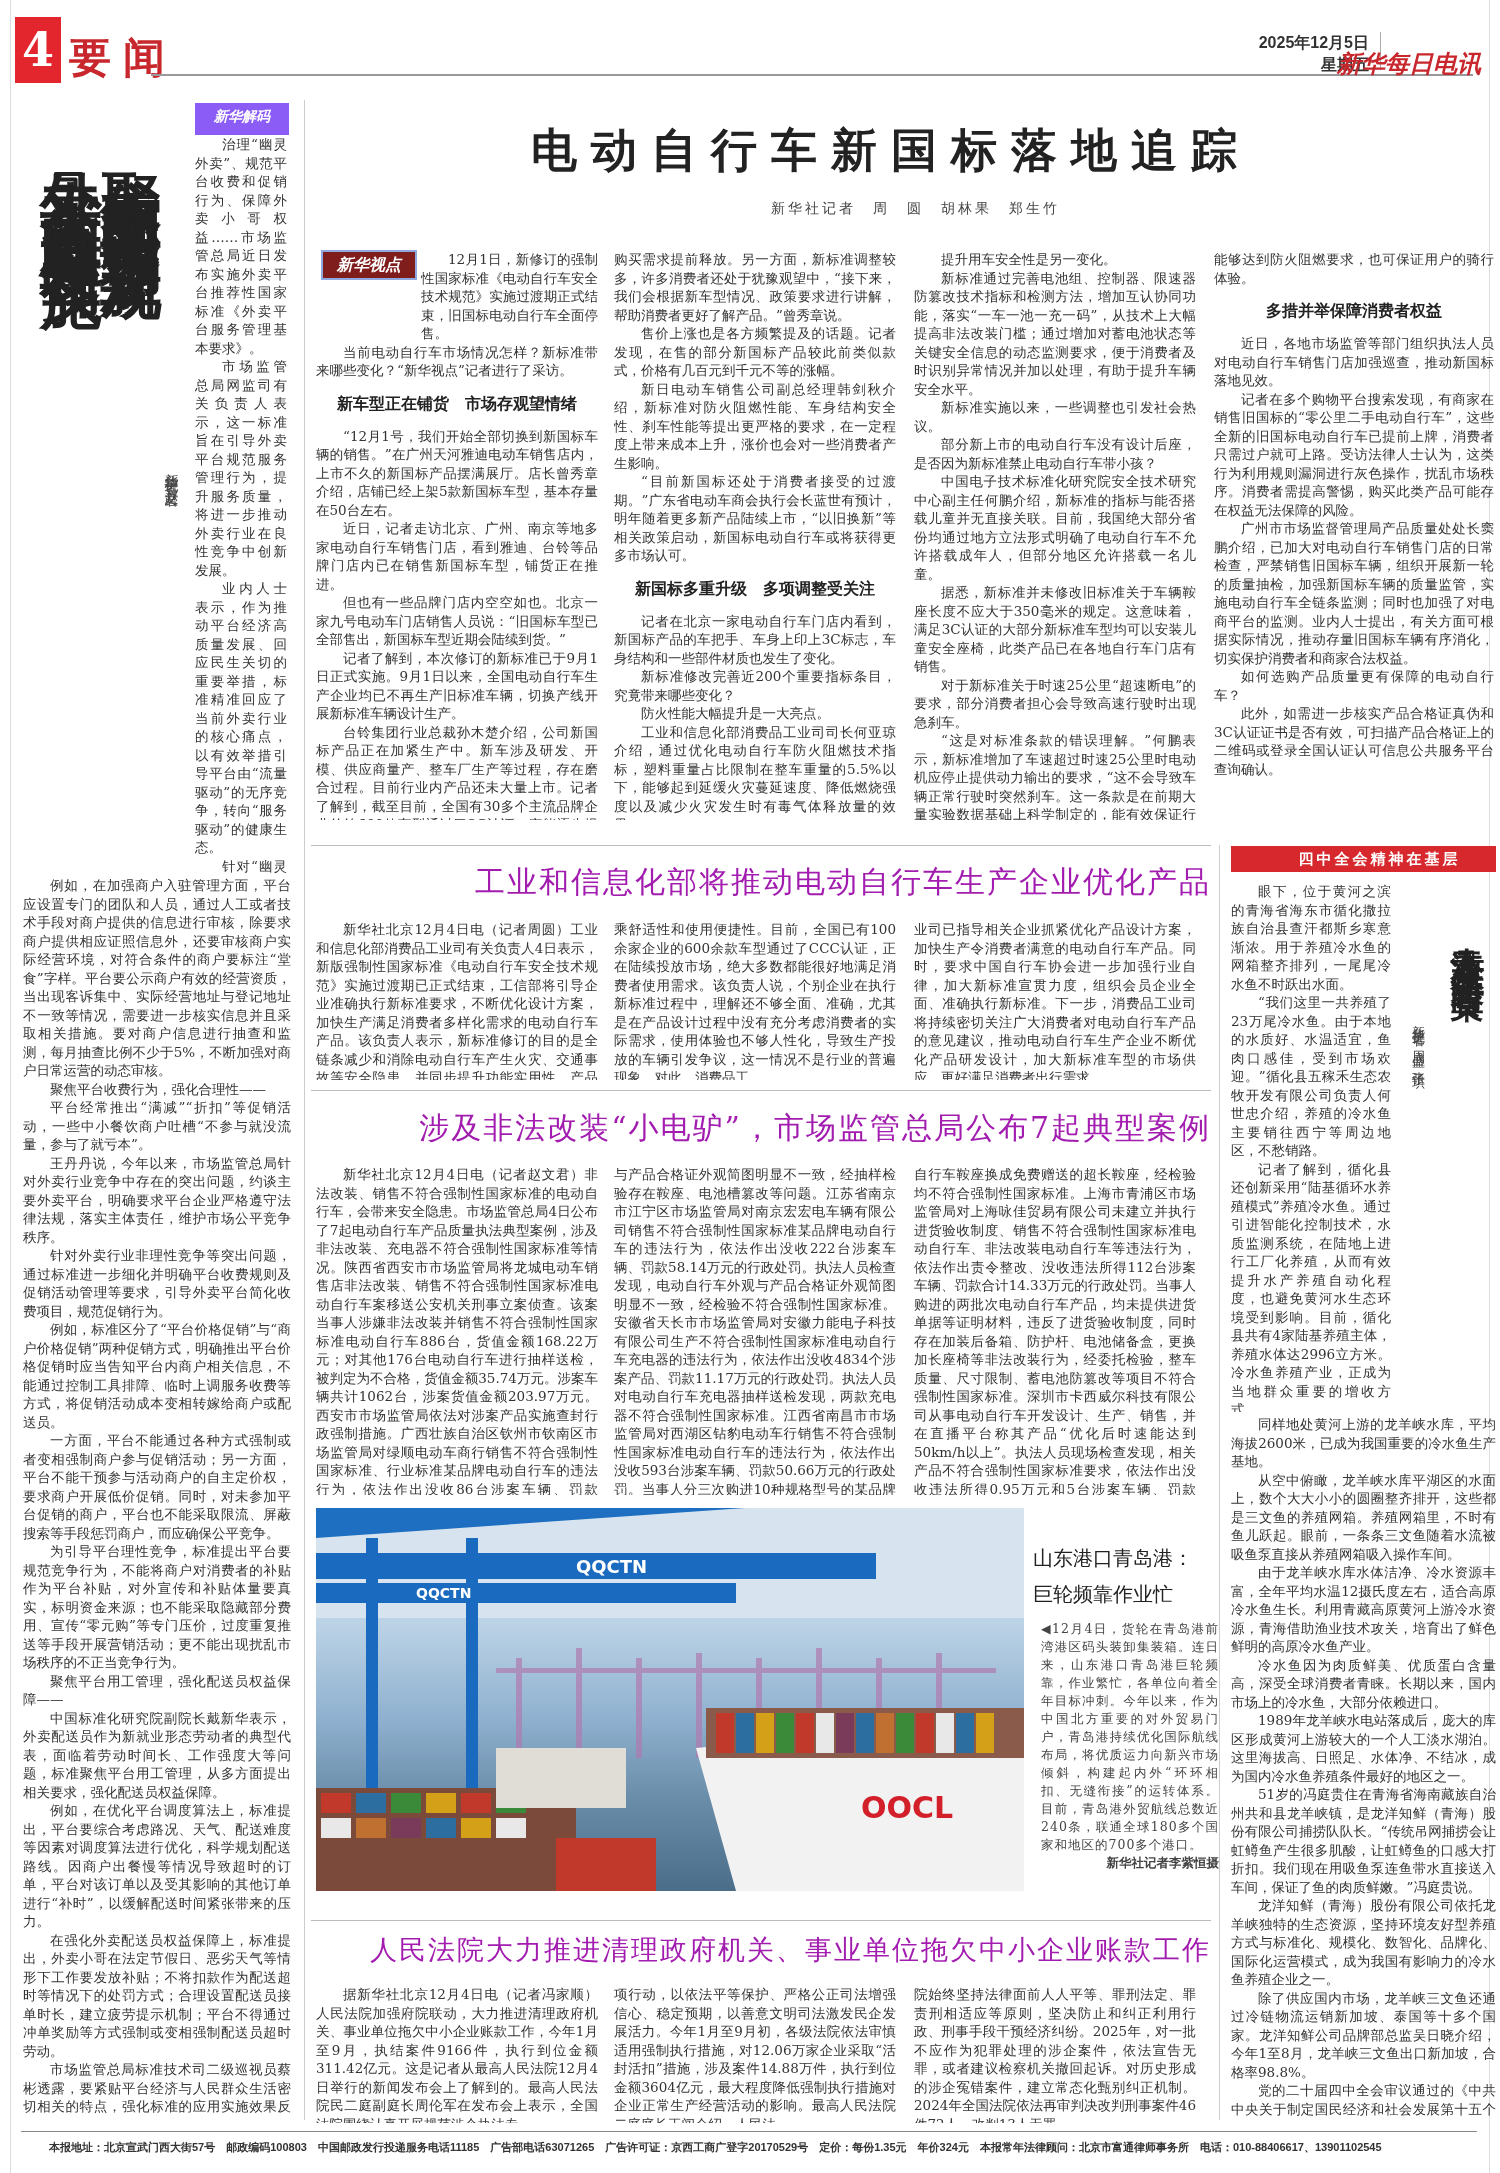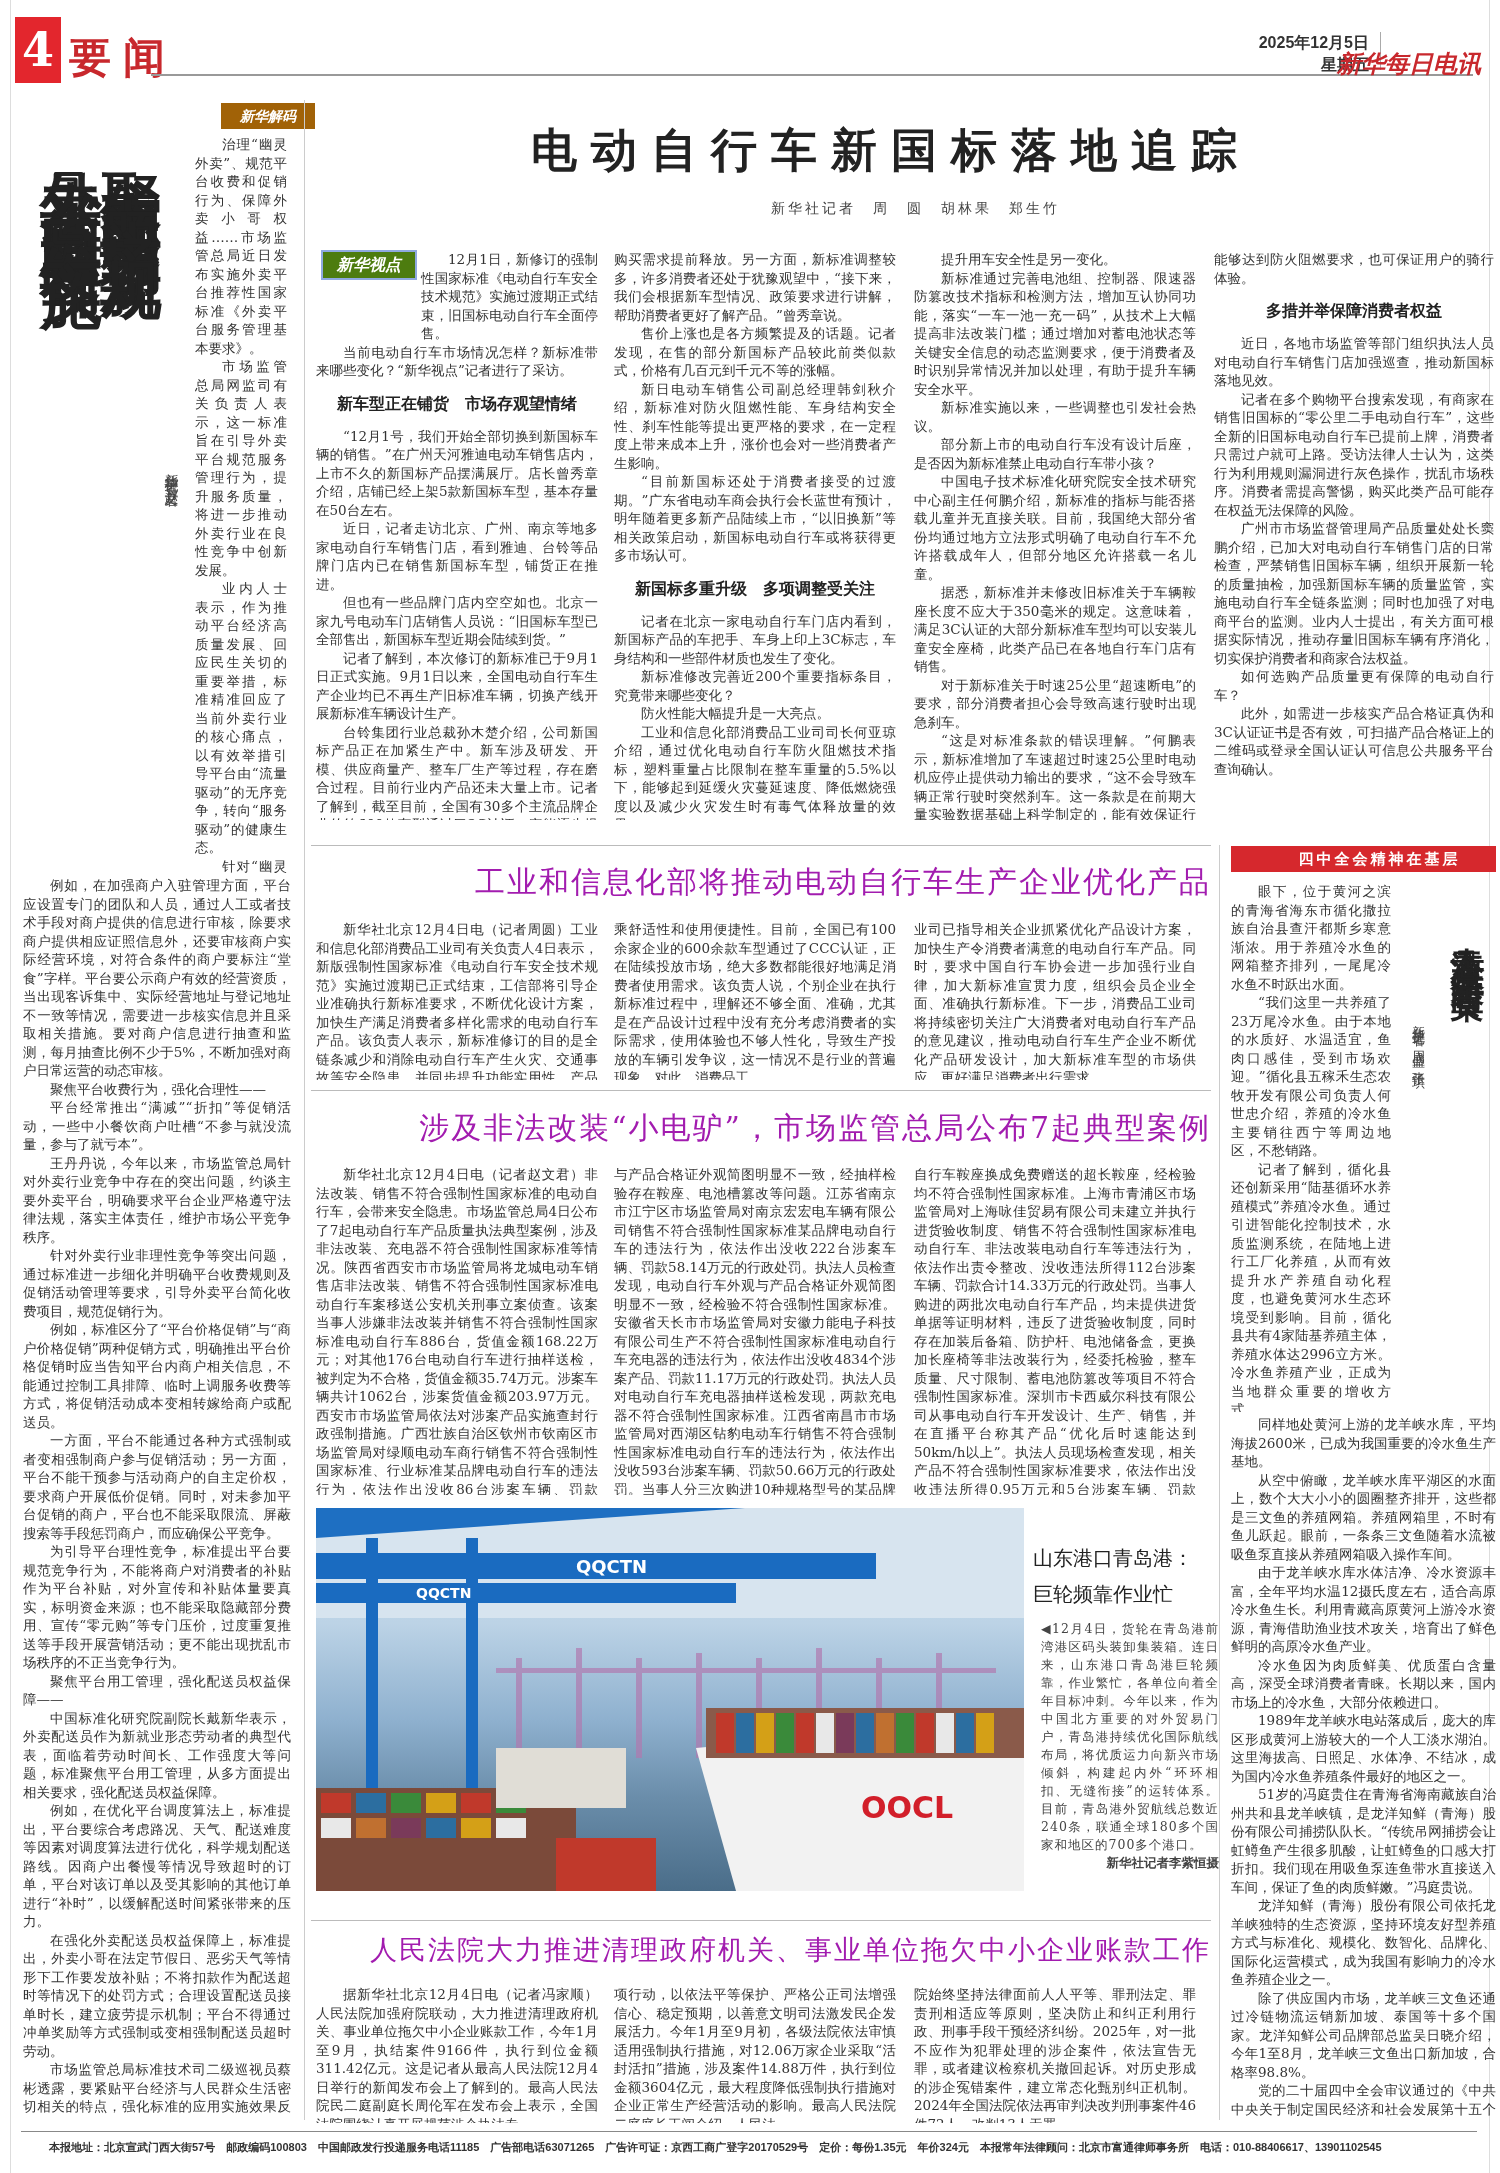--- a/index.html
+++ b/index.html
@@ -8,28 +8,28 @@
   
   .mast { position: absolute; left: 0; top: 0; width: 1480px; height: 78px; }
   .pg-num { position: absolute; left: 4px; top: 17px; width: 46px; height: 66px; background: #e3262d; color: #fff; font: bold 46px "DejaVu Serif", serif; text-align: center; line-height: 66px; }
   .section { position: absolute; left: 58px; top: 30px; color: #c8282d; font: bold 42px "DejaVu Serif", serif; letter-spacing: 12px; }
   .mast-rule { position: absolute; left: 140px; right: 18px; top: 74px; height: 2px; background: #999; }
   .mast-date { position: absolute; right: 122px; top: 32px; text-align: right; font: bold 16px "Liberation Sans", sans-serif; color: #333; line-height: 22px; }
   .mast-sep { position: absolute; right: 110px; top: 32px; width: 1px; height: 38px; background: #aaa; }
   .mast-logo { position: absolute; right: 10px; top: 32px; color: #c8282d; font: bold italic 24px "DejaVu Serif", serif; margin-top: 16px; }
   .vcol { position: absolute; writing-mode: vertical-rl; font: bold 62px "DejaVu Serif", serif; letter-spacing: 8px; color: #222; }
   .byline-v { position: absolute; writing-mode: vertical-rl; font: 14px "DejaVu Serif", serif; color: #444; letter-spacing: 2px; }
-  .jiemabadge { position: absolute; left: 184px; top: 103px; width: 94px; height: 26px; background: #a16207; color: #fff; font: bold italic 14px "DejaVu Sans", sans-serif; text-align: center; line-height: 26px; margin-left: 26px; }
+  .jiemabadge { position: absolute; left: 184px; top: 103px; width: 94px; height: 32px; background: #8b5cf6; color: #fff; font: bold italic 14px "DejaVu Sans", sans-serif; text-align: center; line-height: 26px; }
   .body { font-size: 13.5px; line-height: 18.5px; text-align: justify; color: #333; font-family: "DejaVu Serif", serif; }
   .body p { text-indent: 2em; }
   .col { position: absolute; overflow: hidden; }
   
   .main-head { position: absolute; left: 330px; top: 120px; width: 1100px; font: bold 46px "DejaVu Serif", serif; letter-spacing: 14px; text-align: center; }
   .main-by { position: absolute; left: 760px; top: 200px; font: 14px "DejaVu Serif", serif; color: #444; letter-spacing: 3px; }
-  .vsbadge { position: absolute; left: 310px; top: 250px; width: 96px; height: 30px; background: #4d7c0f; border: 2px solid #8fa9e0; color: #fff; font: bold italic 16px "DejaVu Sans", sans-serif; text-align: center; line-height: 26px; }
+  .vsbadge { position: absolute; left: 310px; top: 250px; width: 96px; height: 30px; background: #7f1d1d; border: 2px solid #8fa9e0; color: #fff; font: bold italic 16px "DejaVu Sans", sans-serif; text-align: center; line-height: 26px; }
   .subhead { font: bold 16px "DejaVu Sans", sans-serif; text-align: center; margin: 14px 0 12px; color: #222; }
   .vrule { position: absolute; width: 1px; background: #ccc; }
   .hrule { position: absolute; height: 1px; background: #bbb; }
   .sec-head { position: absolute; font: 30px "DejaVu Serif", serif; color: #a21caf; text-align: right; letter-spacing: 2px; }
   .red-banner { position: absolute; left: 1220px; top: 846px; width: 265px; height: 26px; background: #d6282d; color: #fff; font: bold 15px "DejaVu Sans", sans-serif; text-align: center; line-height: 26px; letter-spacing: 3px; padding-left: 32px; }
   .photo { position: absolute; left: 305px; top: 1508px; width: 708px; height: 383px; overflow: hidden; background: linear-gradient(180deg, #cfe0ee 0%, #bcd3e6 30%, #8fb1cf 55%, #6b8eab 75%, #4a6d89 100%); }
   .photo-cap-title { position: absolute; left: 1022px; top: 1540px; width: 170px; font: 20px "DejaVu Serif", serif; line-height: 36px; color: #222; }
   .photo-cap { position: absolute; left: 1022px; top: 1620px; width: 178px; font: 12.5px "DejaVu Serif", serif; line-height: 18px; color: #444; text-align: justify; letter-spacing: 1px; margin-left: 8px; }
   .footer-rule { position: absolute; left: 10px; right: 12px; top: 2131px; height: 1px; background: #888; }
   .footer { position: absolute; left: 38px; top: 2140px; font: bold 11px "Liberation Sans", sans-serif; color: #333; word-spacing: 8px; white-space: nowrap; }

